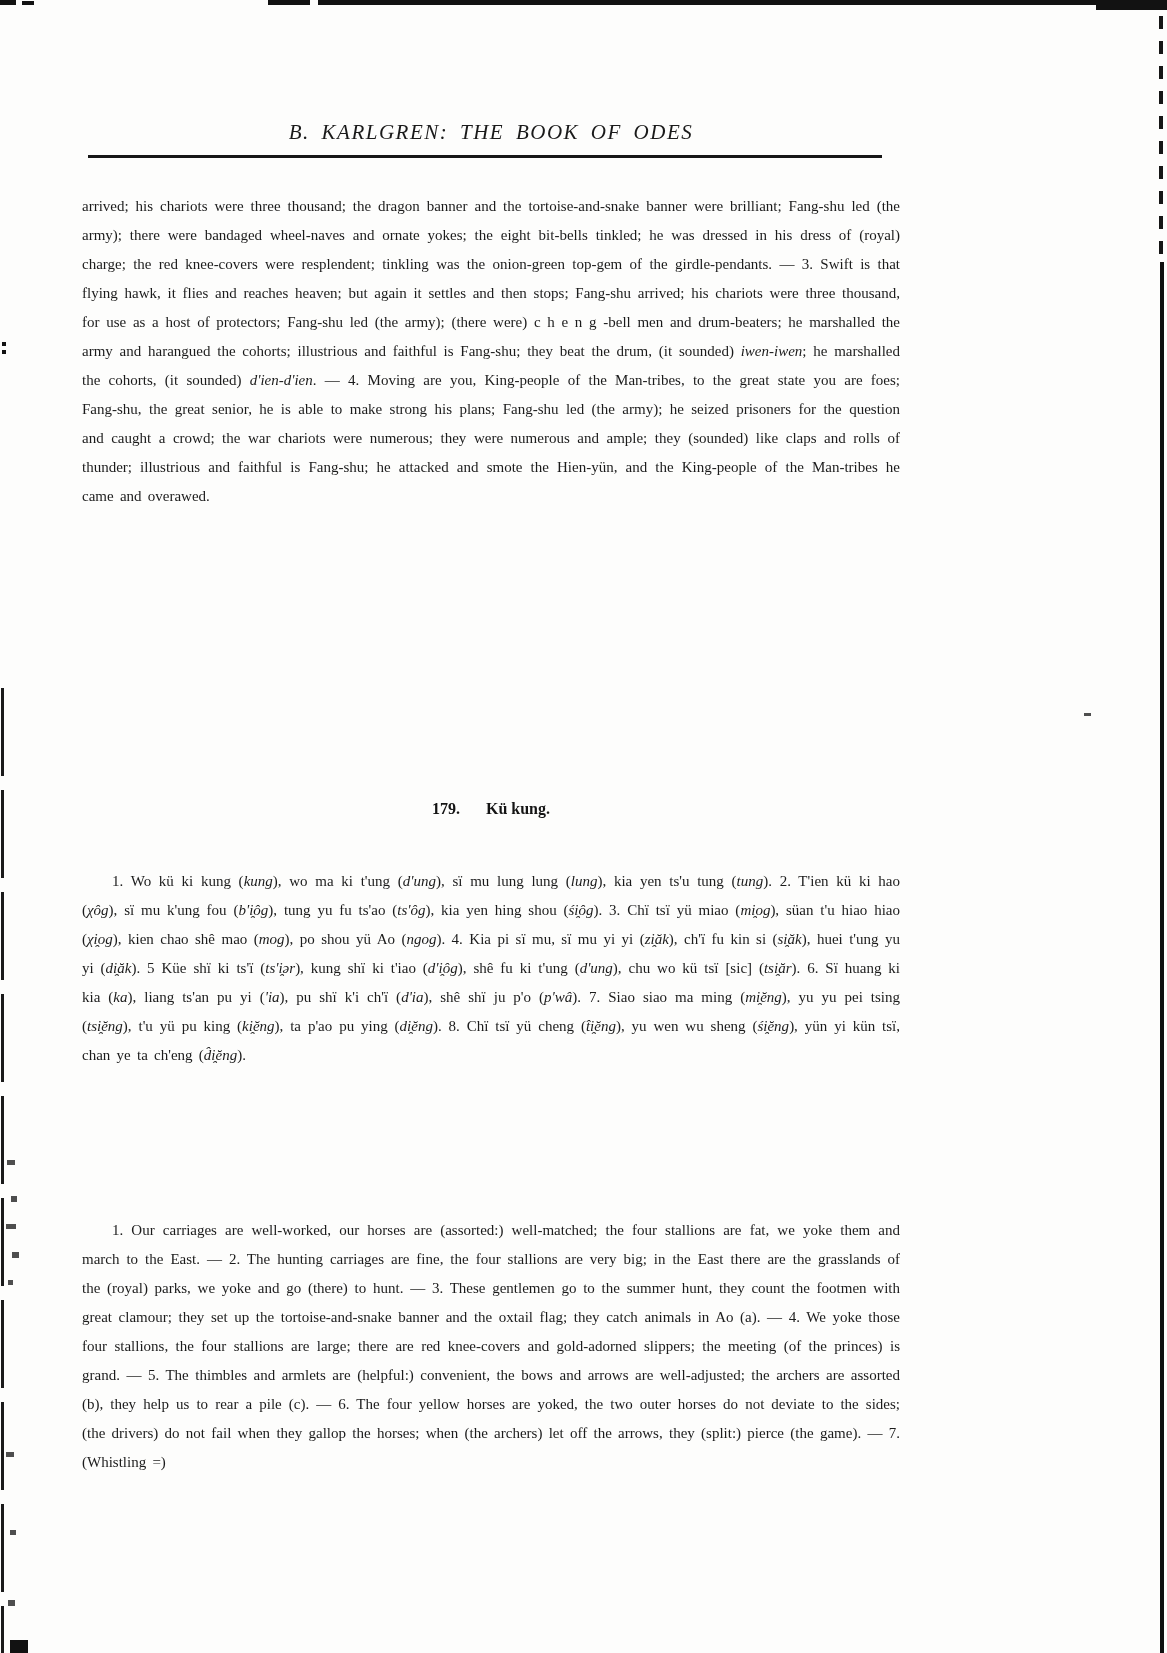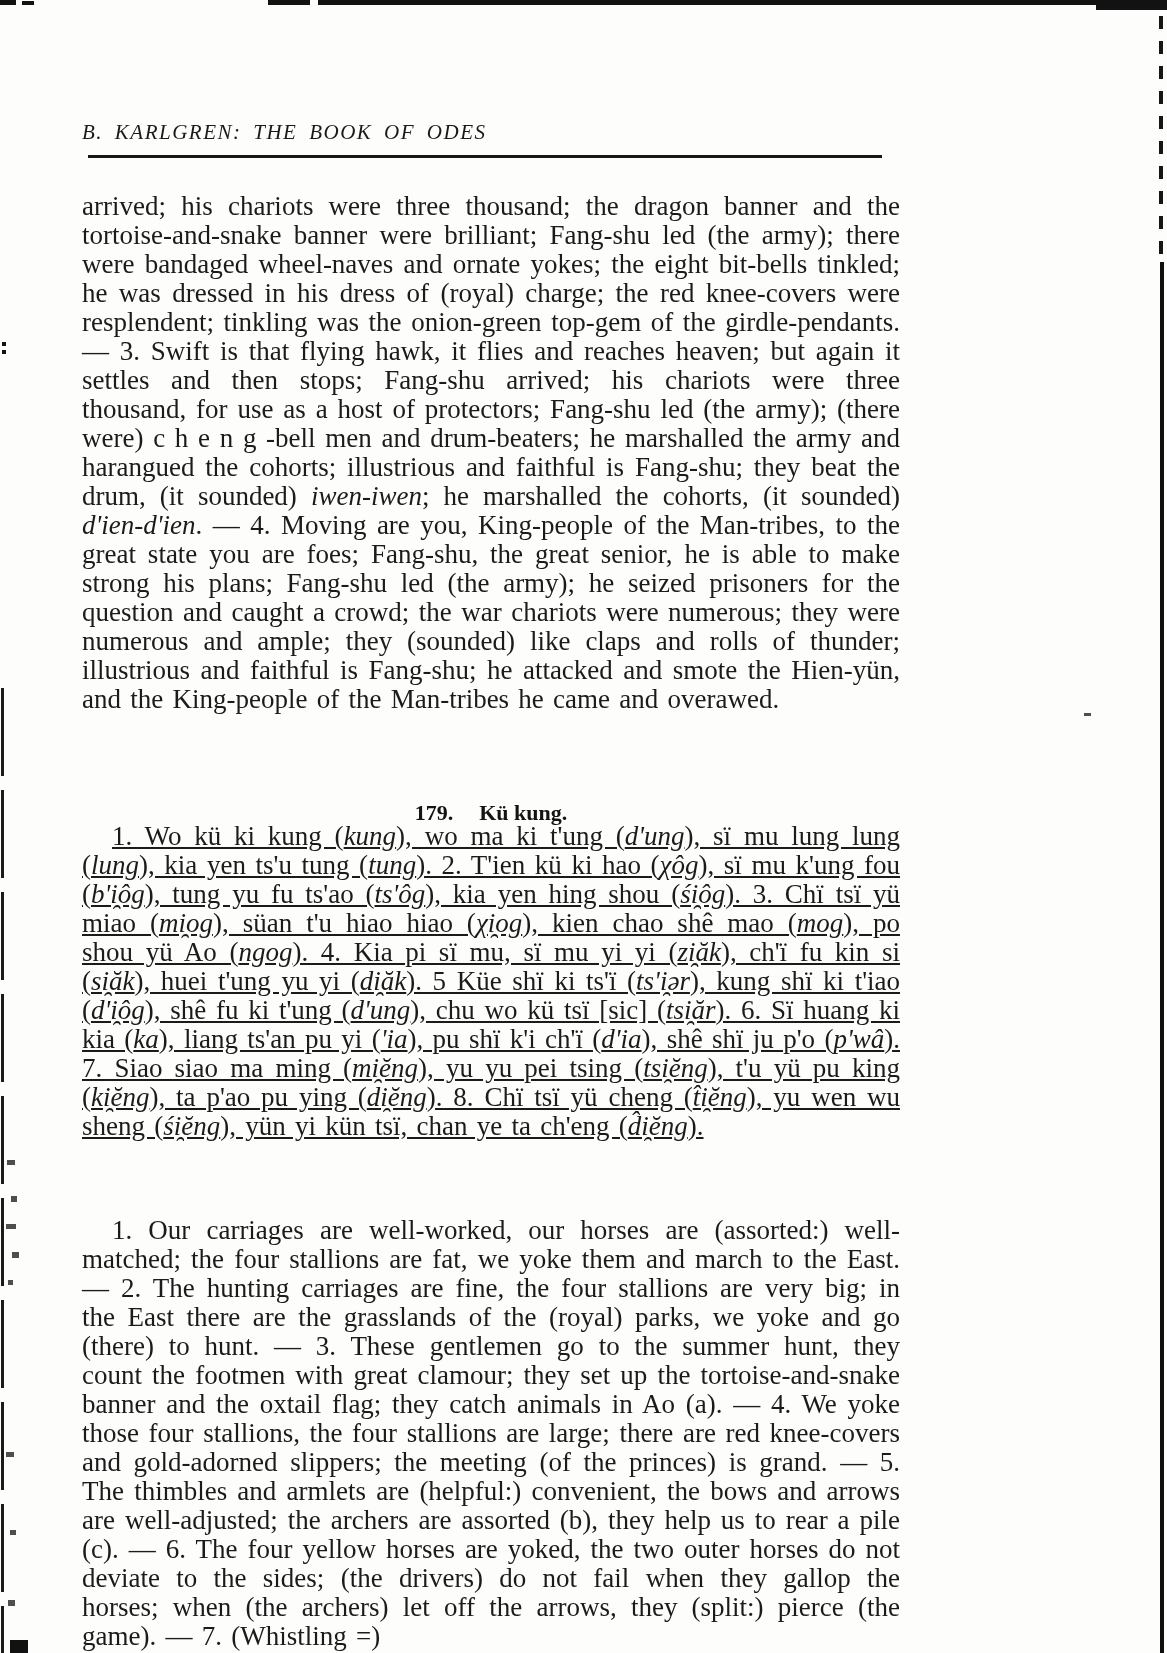--- a/index.html
+++ b/index.html
@@ -14,55 +14,56 @@
     background: #fdfdfc;
     overflow: hidden;
     font-family: "Liberation Serif", "DejaVu Serif", serif;
     color: #1b1b1b;
   }
   .running-head {
     position: absolute;
     top: 120px;
     left: 82px;
     width: 818px;
+    text-align: center;
     font-style: italic;
     font-size: 21px;
     letter-spacing: 1.5px;
     word-spacing: 5px;
     color: #1a1a1a;
   }
   .head-rule {
     position: absolute;
     top: 155px;
     left: 88px;
     width: 794px;
     height: 3px;
     background: #171717;
   }
   .para {
     position: absolute;
     left: 82px;
     width: 818px;
     margin: 0;
-    font-size: 27px;
+    font-size: 15px;
     line-height: 29px;
     text-align: justify;
     word-spacing: 2.5px;
   }
   .para.p1 { top: 192px; }
-  .para.p2 { top: 822px; text-indent: 30px; text-decoration: underline; }
+  .para.p2 { top: 867px; text-indent: 30px; }
   .para.p3 { top: 1216px; text-indent: 30px; }
   .it { font-style: italic; }
   .ode-heading {
     position: absolute;
     top: 800px;
     left: 82px;
     width: 818px;
     text-align: center;
-    font-size: 22px;
+    font-size: 16px;
     font-weight: bold;
     color: #141414;
   }
   .ode-heading .num { margin-right: 26px; }
   .artifact { position: absolute; background: #121212; }
   .right-edge-dashed {
     position: absolute;
     left: 1159px; top: 16px; width: 4px; height: 248px;
     background: repeating-linear-gradient(to bottom, #151515 0 13px, transparent 13px 25px);
   }

